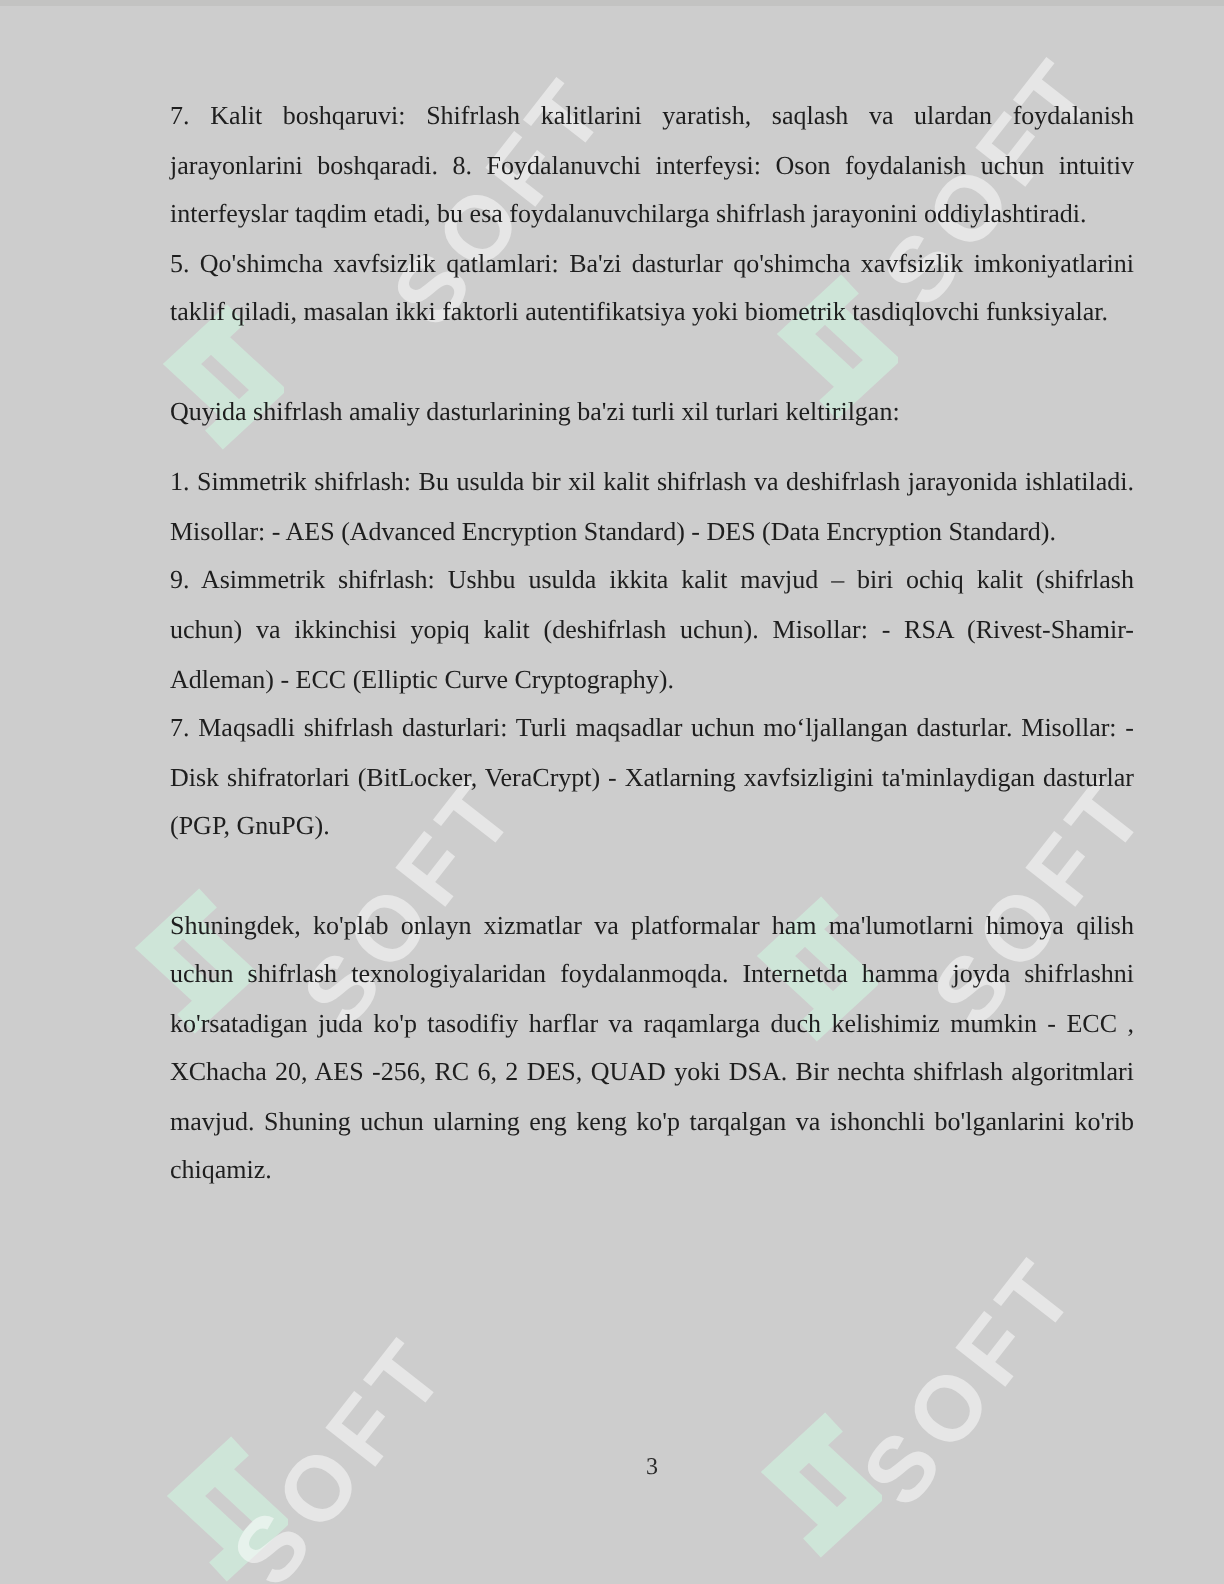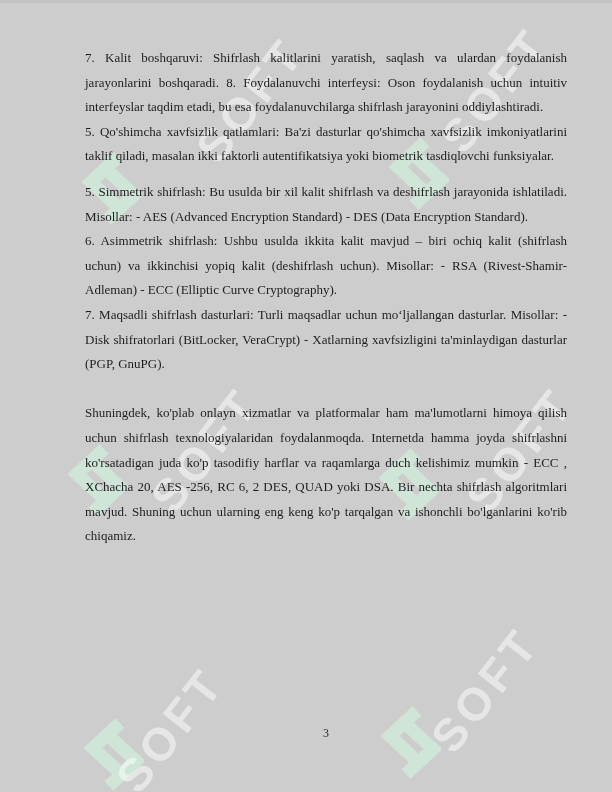--- a/index.html
+++ b/index.html
@@ -135,21 +135,22 @@
     <div class="wm-text" style="left:495px; top:90px;">SOFT</div>
     <div class="wm-text" style="left:205px; top:450px;">SOFT</div>
     <div class="wm-text" style="left:520px; top:450px;">SOFT</div>
     <div class="wm-text" style="left:170px; top:730px;">SOFT</div>
     <div class="wm-text" style="left:485px; top:690px;">SOFT</div>
   </div>
 
   <div class="content">
     <p class="para">7. Kalit boshqaruvi: Shifrlash kalitlarini yaratish, saqlash va ulardan foydalanish jarayonlarini boshqaradi. 8. Foydalanuvchi interfeysi: Oson foydalanish uchun intuitiv interfeyslar taqdim etadi, bu esa foydalanuvchilarga shifrlash jarayonini oddiylashtiradi.</p>
     <p class="para">5. Qo'shimcha xavfsizlik qatlamlari: Ba'zi dasturlar qo'shimcha xavfsizlik imkoniyatlarini taklif qiladi, masalan ikki faktorli autentifikatsiya yoki biometrik tasdiqlovchi funksiyalar.</p>
-    <p class="para gap-half">5. Simmetrik shifrlash: Bu usulda bir xil kalit shifrlash va deshifrlash jarayonida ishlatiladi. Misollar: - AES (Advanced Encryption Standard) - DES (Data Encryption Standard).</p>
-    <p class="para">6. Asimmetrik shifrlash: Ushbu usulda ikkita kalit mavjud – biri ochiq kalit (shifrlash uchun) va ikkinchisi yopiq kalit (deshifrlash uchun). Misollar: - RSA (Rivest-Shamir-Adleman) - ECC (Elliptic Curve Cryptography).</p>
+    <p class="para gap-full">Quyida shifrlash amaliy dasturlarining ba'zi turli xil turlari keltirilgan:</p>
+    <p class="para gap-half">1. Simmetrik shifrlash: Bu usulda bir xil kalit shifrlash va deshifrlash jarayonida ishlatiladi. Misollar: - AES (Advanced Encryption Standard) - DES (Data Encryption Standard).</p>
+    <p class="para">9. Asimmetrik shifrlash: Ushbu usulda ikkita kalit mavjud – biri ochiq kalit (shifrlash uchun) va ikkinchisi yopiq kalit (deshifrlash uchun). Misollar: - RSA (Rivest-Shamir-Adleman) - ECC (Elliptic Curve Cryptography).</p>
     <p class="para">7. Maqsadli shifrlash dasturlari: Turli maqsadlar uchun moʻljallangan dasturlar. Misollar: - Disk shifratorlari (BitLocker, VeraCrypt) - Xatlarning xavfsizligini ta'minlaydigan dasturlar (PGP, GnuPG).</p>
     <p class="para gap-full">Shuningdek, ko'plab onlayn xizmatlar va platformalar ham ma'lumotlarni himoya qilish uchun shifrlash texnologiyalaridan foydalanmoqda. Internetda hamma joyda shifrlashni ko'rsatadigan juda ko'p tasodifiy harflar va raqamlarga duch kelishimiz mumkin - ECC , XChacha 20, AES -256, RC 6, 2 DES, QUAD yoki DSA. Bir nechta shifrlash algoritmlari mavjud. Shuning uchun ularning eng keng ko'p tarqalgan va ishonchli bo'lganlarini ko'rib chiqamiz.</p>
   </div>
 
   <div class="page-number">3</div>
 
 </div>
 
 </body></html>

